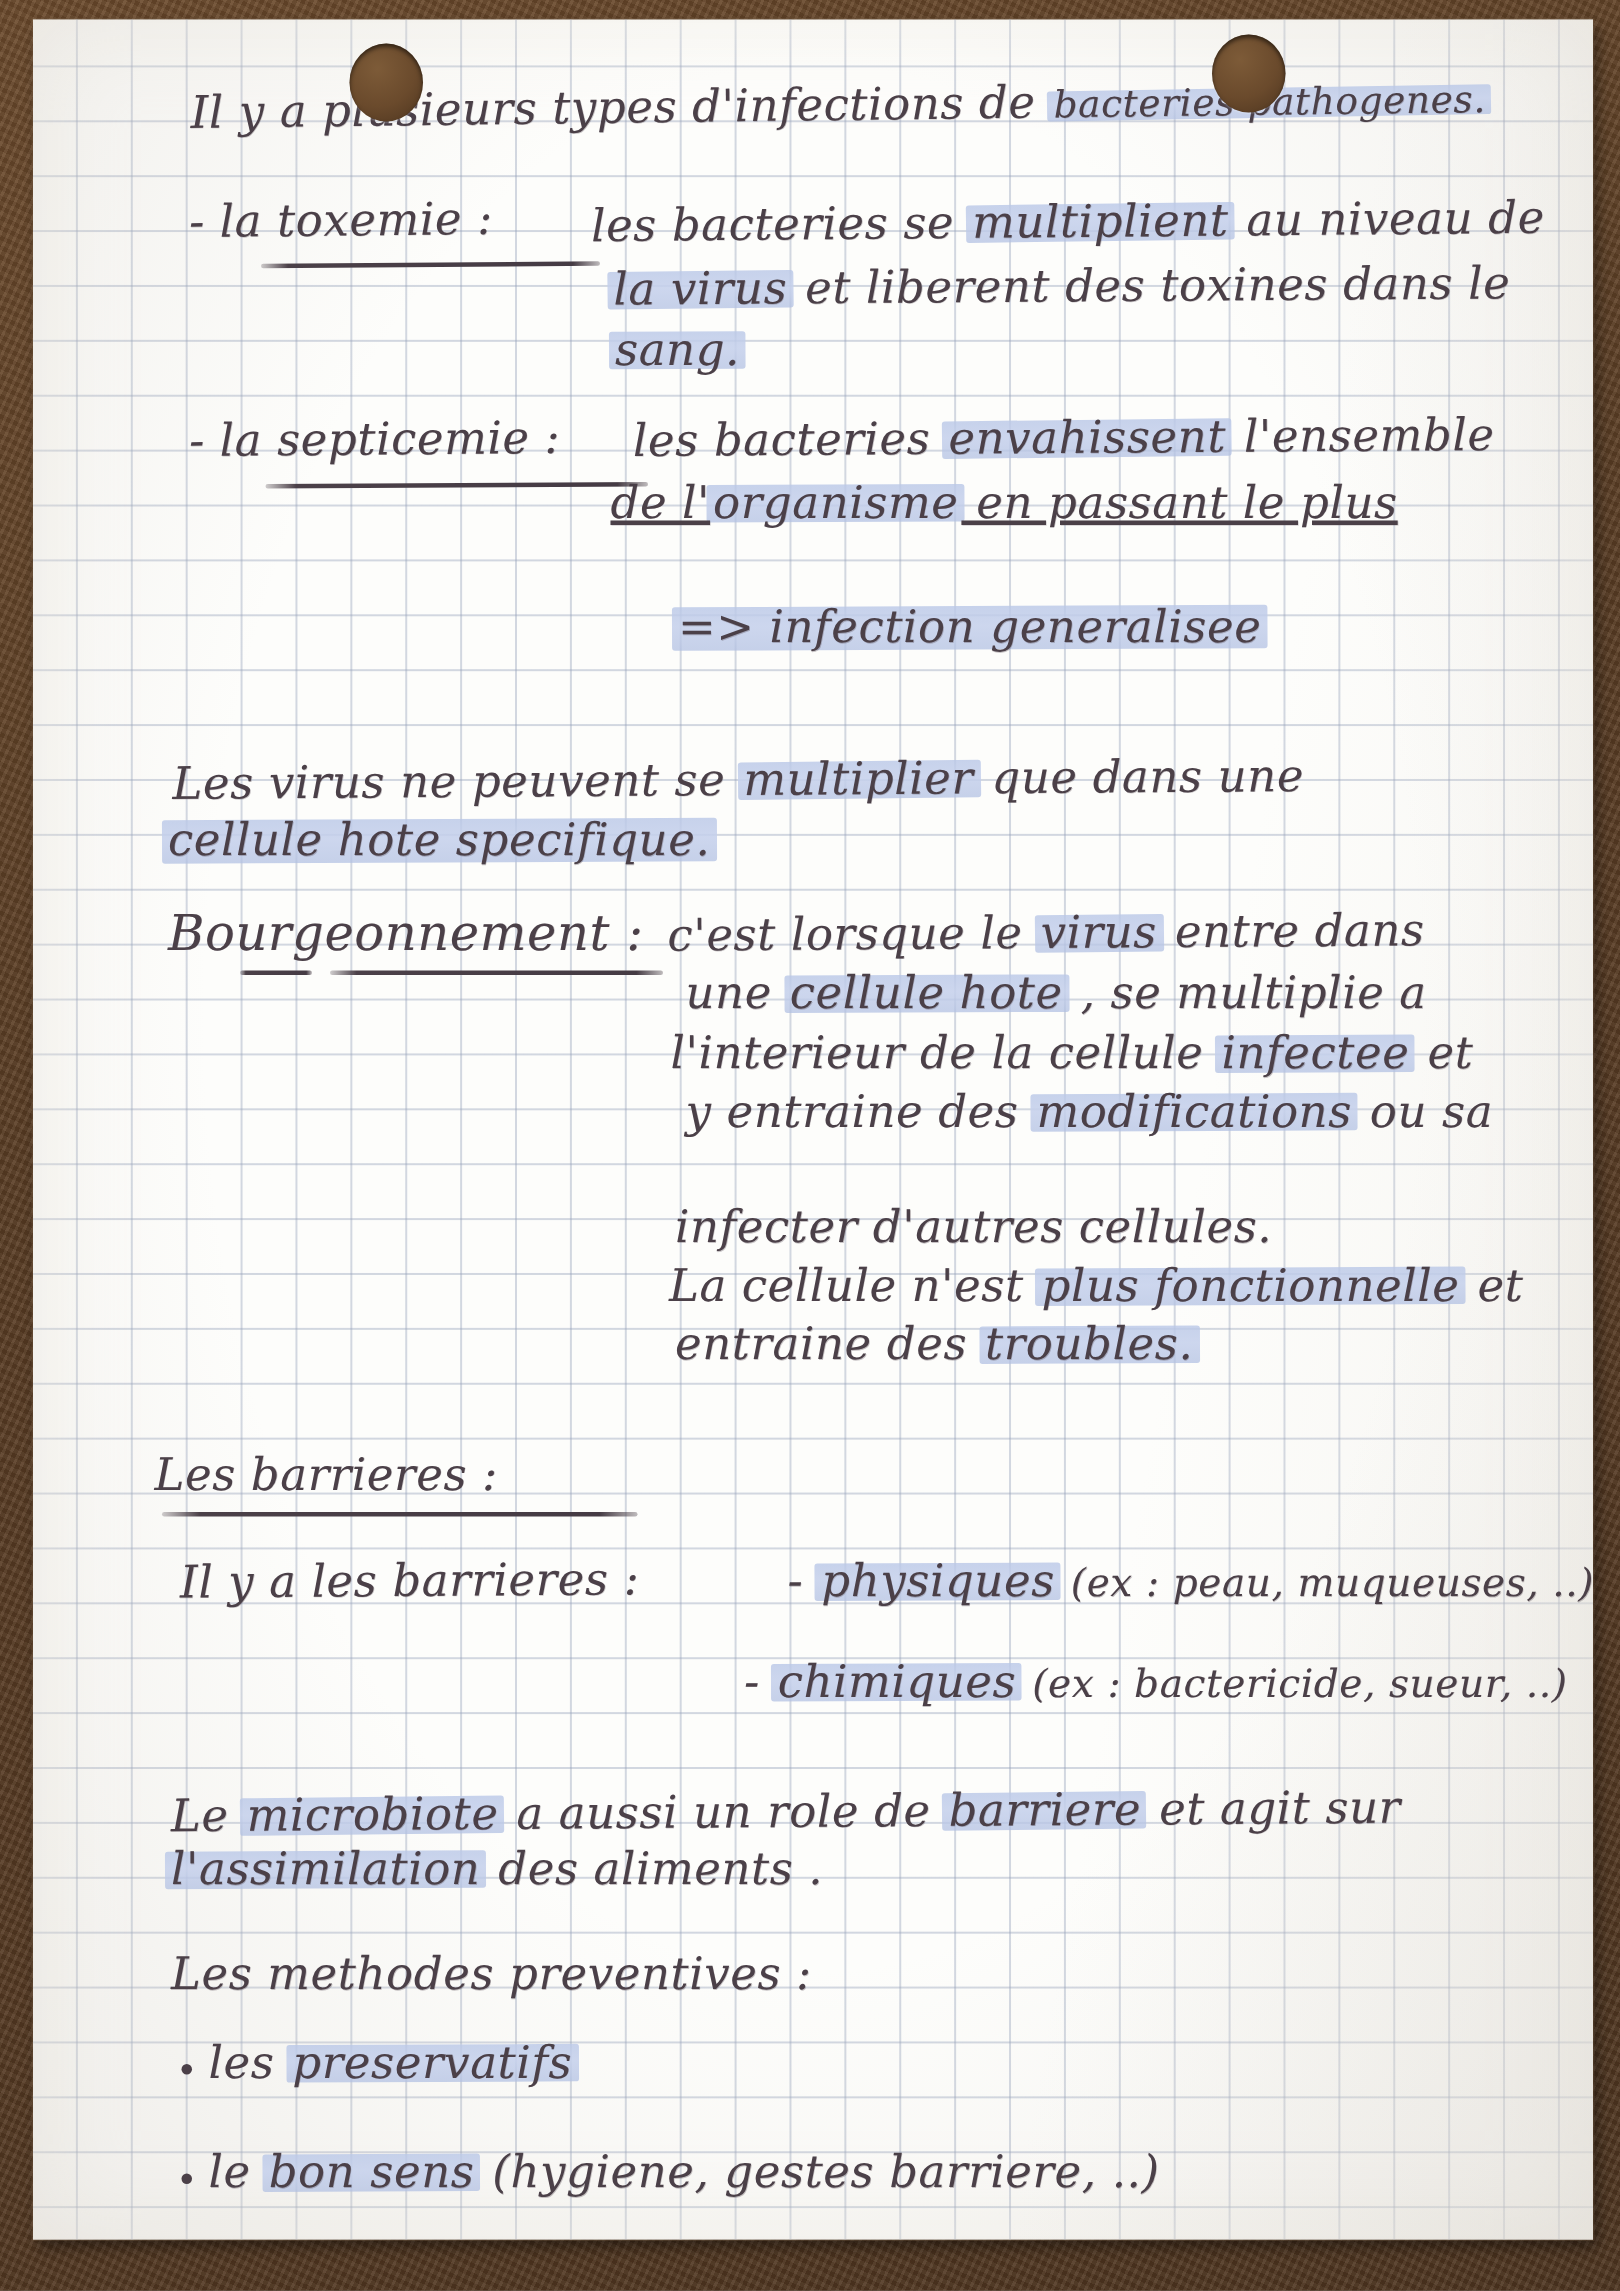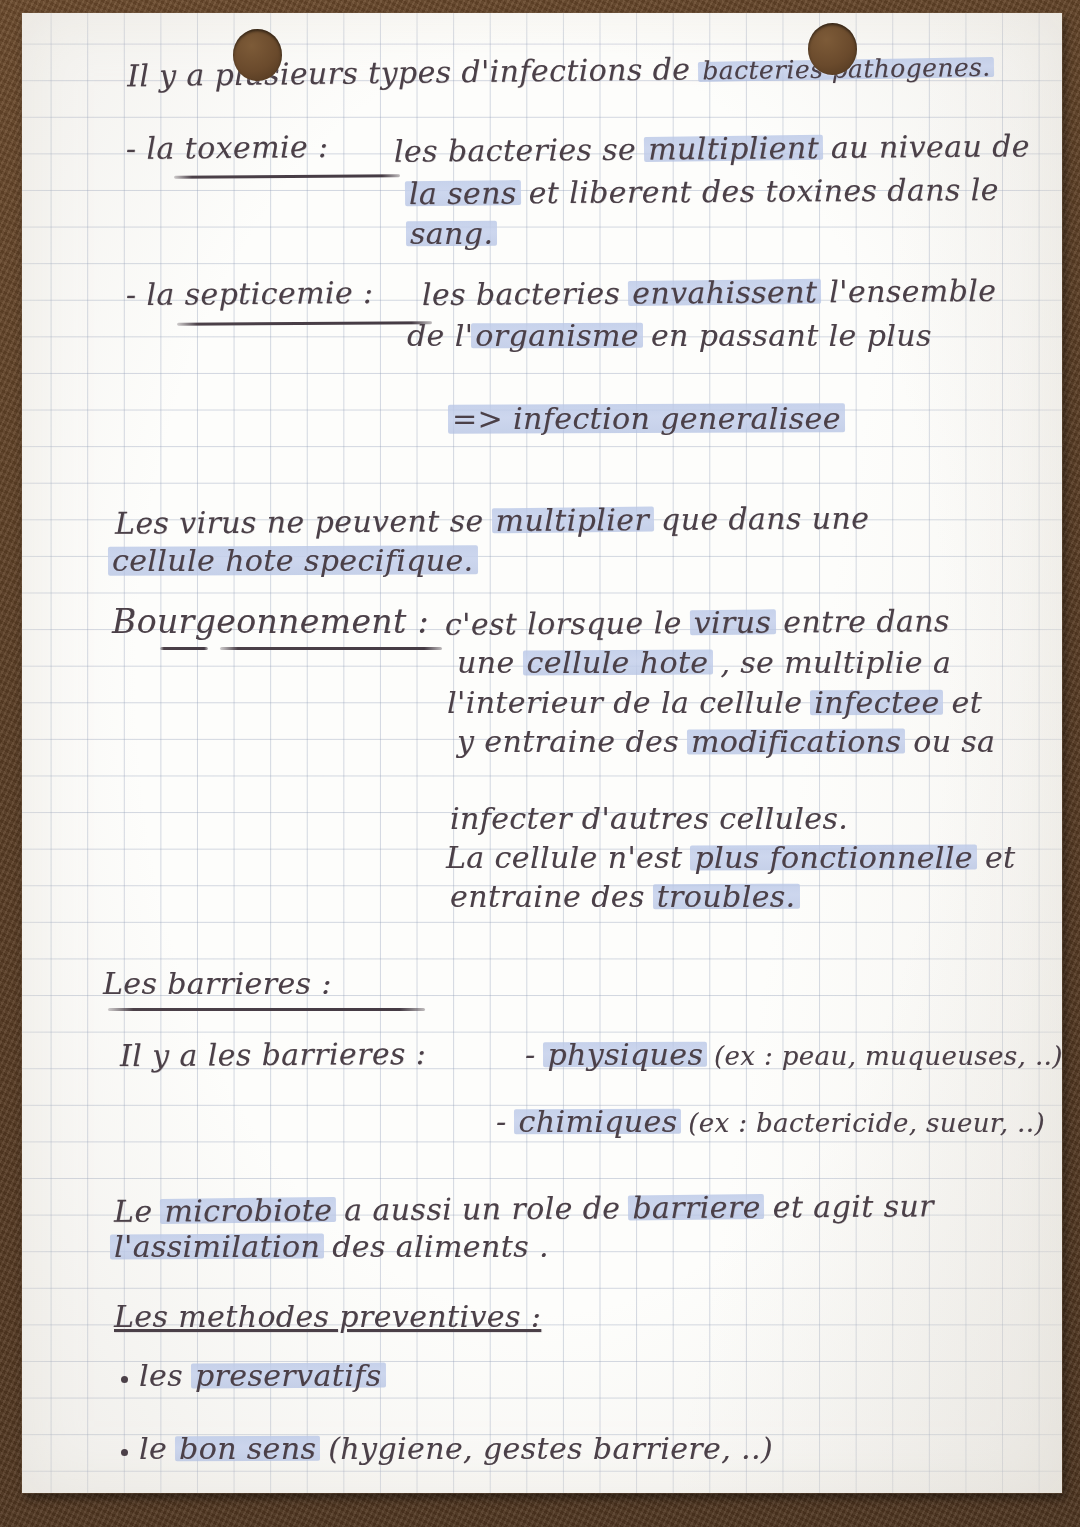--- a/index.html
+++ b/index.html
@@ -142,35 +142,35 @@
 
     <div class="hand" style="left:104px; top:119px; transform:rotate(-0.6deg);">
       <span>- la toxemie</span><span> : </span>
     </div>
     <div class="uline" style="left:152px; top:162px; width:226px; transform:rotate(-0.4deg);"></div>
 
     <div class="hand" style="left:372px; top:120px; transform:rotate(-0.5deg);">
       <span>les bacteries se </span><span class="hl">multiplient</span><span> au niveau de</span>
     </div>
     <div class="hand" style="left:385px; top:163px; transform:rotate(-0.4deg);">
-      <span class="hl">la sens</span><span> et liberent des toxines dans le</span>
+      <span class="hl">la virus</span><span> et liberent des toxines dans le</span>
     </div>
     <div class="hand" style="left:386px; top:205px;">
       <span class="hl">sang.</span>
     </div>
 
     <div class="hand" style="left:104px; top:265px; transform:rotate(-0.5deg);">
       <span>- la septicemie</span><span> : </span>
     </div>
     <div class="uline" style="left:155px; top:309px; width:255px; transform:rotate(-0.3deg);"></div>
 
     <div class="hand" style="left:400px; top:264px; transform:rotate(-0.4deg);">
       <span>les bacteries </span><span class="hl">envahissent</span><span> l'ensemble</span>
     </div>
-    <div class="hand" style="left:385px; top:307px;">
+    <div class="hand" style="left:385px; top:307px;text-decoration:underline;">
       <span>de l'</span><span class="hl">organisme</span><span> en passant le plus</span>
     </div>
     <div class="hand" style="left:428px; top:390px;">
       <span class="hl wide">=&gt; infection generalisee</span>
     </div>
 
     <div class="hand" style="left:93px; top:492px; transform:rotate(-0.4deg);">
       <span>Les virus ne peuvent se </span><span class="hl">multiplier</span><span> que dans une</span>
     </div>
     <div class="hand" style="left:88px; top:532px;">
@@ -220,21 +220,21 @@
       <span>- </span><span class="hl">chimiques</span><span class="sm"> (ex : bactericide, sueur, ..)</span>
     </div>
 
     <div class="hand" style="left:92px; top:1180px; transform:rotate(-0.4deg);">
       <span>Le </span><span class="hl">microbiote</span><span> a aussi un role de </span><span class="hl">barriere</span><span> et agit sur</span>
     </div>
     <div class="hand" style="left:90px; top:1218px;">
       <span class="hl">l'assimilation</span><span> des aliments .</span>
     </div>
 
-    <div class="hand" style="left:92px; top:1288px;text-decoration:underline;">
+    <div class="hand" style="left:92px; top:1288px;">
       <span>Les methodes preventives :</span>
     </div>
 
     <div class="bullet" style="left:99px; top:1363px;"></div>
     <div class="hand" style="left:117px; top:1347px;">
       <span>les </span><span class="hl">preservatifs</span>
     </div>
 
     <div class="bullet" style="left:99px; top:1436px;"></div>
     <div class="hand" style="left:117px; top:1420px;">

